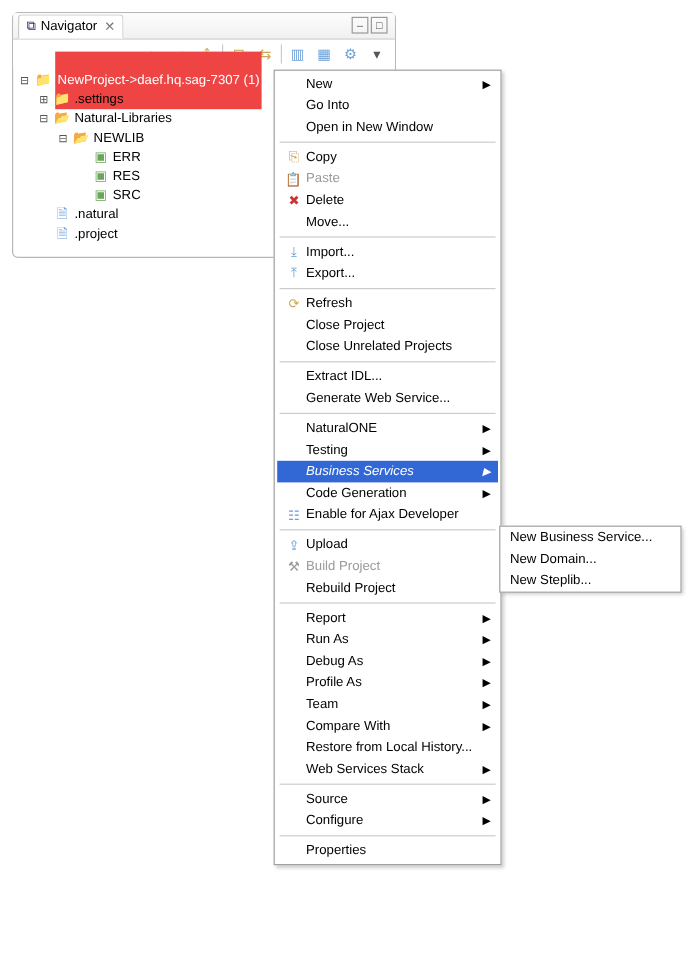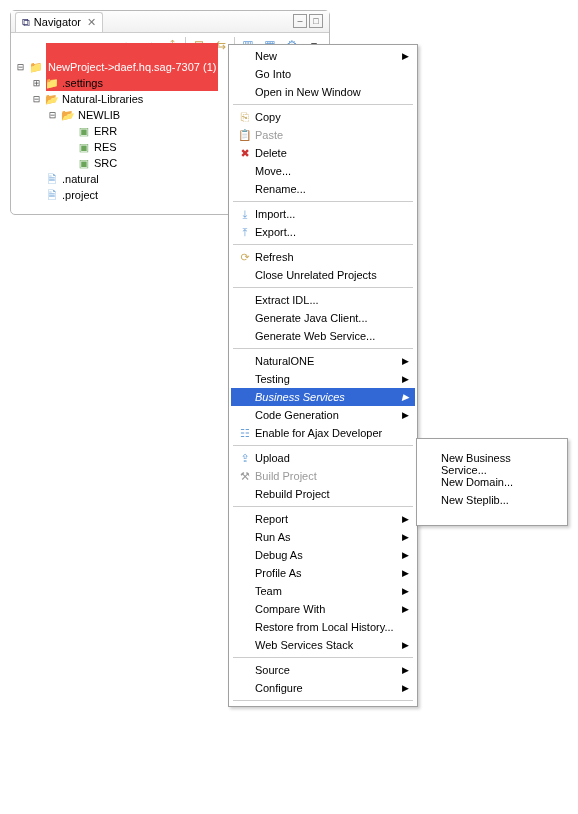--- a/index.html
+++ b/index.html
@@ -82,21 +82,21 @@
   .exp { width:11px; text-align:center; color:#555; font-size:9px; }
   .ficon { width:16px; text-align:center; font-size:11px; }
   .sel {
     background:#ef4444;
     color:#fff;
     padding: 16px 2px;
   }
   
   .menu {
     position:absolute;
-    left:228px; top:44px;
+    left:228px; top:58px;
     width:190px;
     background:#fff;
     border:1px solid #a0a0a0;
     box-shadow: 2px 2px 3px rgba(0,0,0,.2);
     padding: 2px 2px;
   }
   .mitem {
     display:flex;
     align-items:center;
     height:18px;
@@ -116,21 +116,21 @@
   .disabled { color:#9a9a9a; }
   .mitem.hl { background:#3168d5; color:#fff;font-style:italic; }
   
   .submenu {
     position:absolute;
     left:416px; top:438px;
     width:152px;
     background:#fff;
     border:1px solid #a0a0a0;
     box-shadow: 2px 2px 3px rgba(0,0,0,.2);
-    padding:16px;
+    padding:0;
   }
   .submenu .mitem { padding-left: 8px; height:18px; }
 </style>
 </head>
 <body>
 
 <div class="nav-view">
   <div class="tab-bar">
     <div class="tab">
       <span class="tab-icon">⧉</span>
@@ -254,50 +254,46 @@
     <span class="mlabel">Paste</span>
   </div>
   <div class="mitem">
     <span class="micon" style="color:#c33;">✖</span>
     <span class="mlabel">Delete</span>
   </div>
   <div class="mitem">
     <span class="micon"></span>
     <span class="mlabel">Move...</span>
   </div>
-  <div class="mitem">
-    <span class="micon"></span>
-    <span class="mlabel">Rename...</span>
-  </div>
   <div class="msep"></div>
   <div class="mitem">
     <span class="micon" style="color:#6aa0d8;">⤓</span>
     <span class="mlabel">Import...</span>
   </div>
   <div class="mitem">
     <span class="micon" style="color:#6aa0d8;">⤒</span>
     <span class="mlabel">Export...</span>
   </div>
   <div class="msep"></div>
   <div class="mitem">
     <span class="micon" style="color:#c9a85a;">⟳</span>
     <span class="mlabel">Refresh</span>
   </div>
   <div class="mitem">
     <span class="micon"></span>
+    <span class="mlabel">Close Project</span>
+  </div>
+  <div class="mitem">
+    <span class="micon"></span>
     <span class="mlabel">Close Unrelated Projects</span>
   </div>
   <div class="msep"></div>
   <div class="mitem">
     <span class="micon"></span>
     <span class="mlabel">Extract IDL...</span>
-  </div>
-  <div class="mitem">
-    <span class="micon"></span>
-    <span class="mlabel">Generate Java Client...</span>
   </div>
   <div class="mitem">
     <span class="micon"></span>
     <span class="mlabel">Generate Web Service...</span>
   </div>
   <div class="msep"></div>
   <div class="mitem">
     <span class="micon"></span>
     <span class="mlabel">NaturalONE</span>
     <span class="marrow">▶</span>
@@ -379,20 +375,24 @@
     <span class="micon"></span>
     <span class="mlabel">Source</span>
     <span class="marrow">▶</span>
   </div>
   <div class="mitem">
     <span class="micon"></span>
     <span class="mlabel">Configure</span>
     <span class="marrow">▶</span>
   </div>
   <div class="msep"></div>
+  <div class="mitem">
+    <span class="micon"></span>
+    <span class="mlabel">Properties</span>
+  </div>
 </div>
 
 <div class="submenu">
   <div class="mitem">
     <span class="mlabel">New Business Service...</span>
   </div>
   <div class="mitem">
     <span class="mlabel">New Domain...</span>
   </div>
   <div class="mitem">

